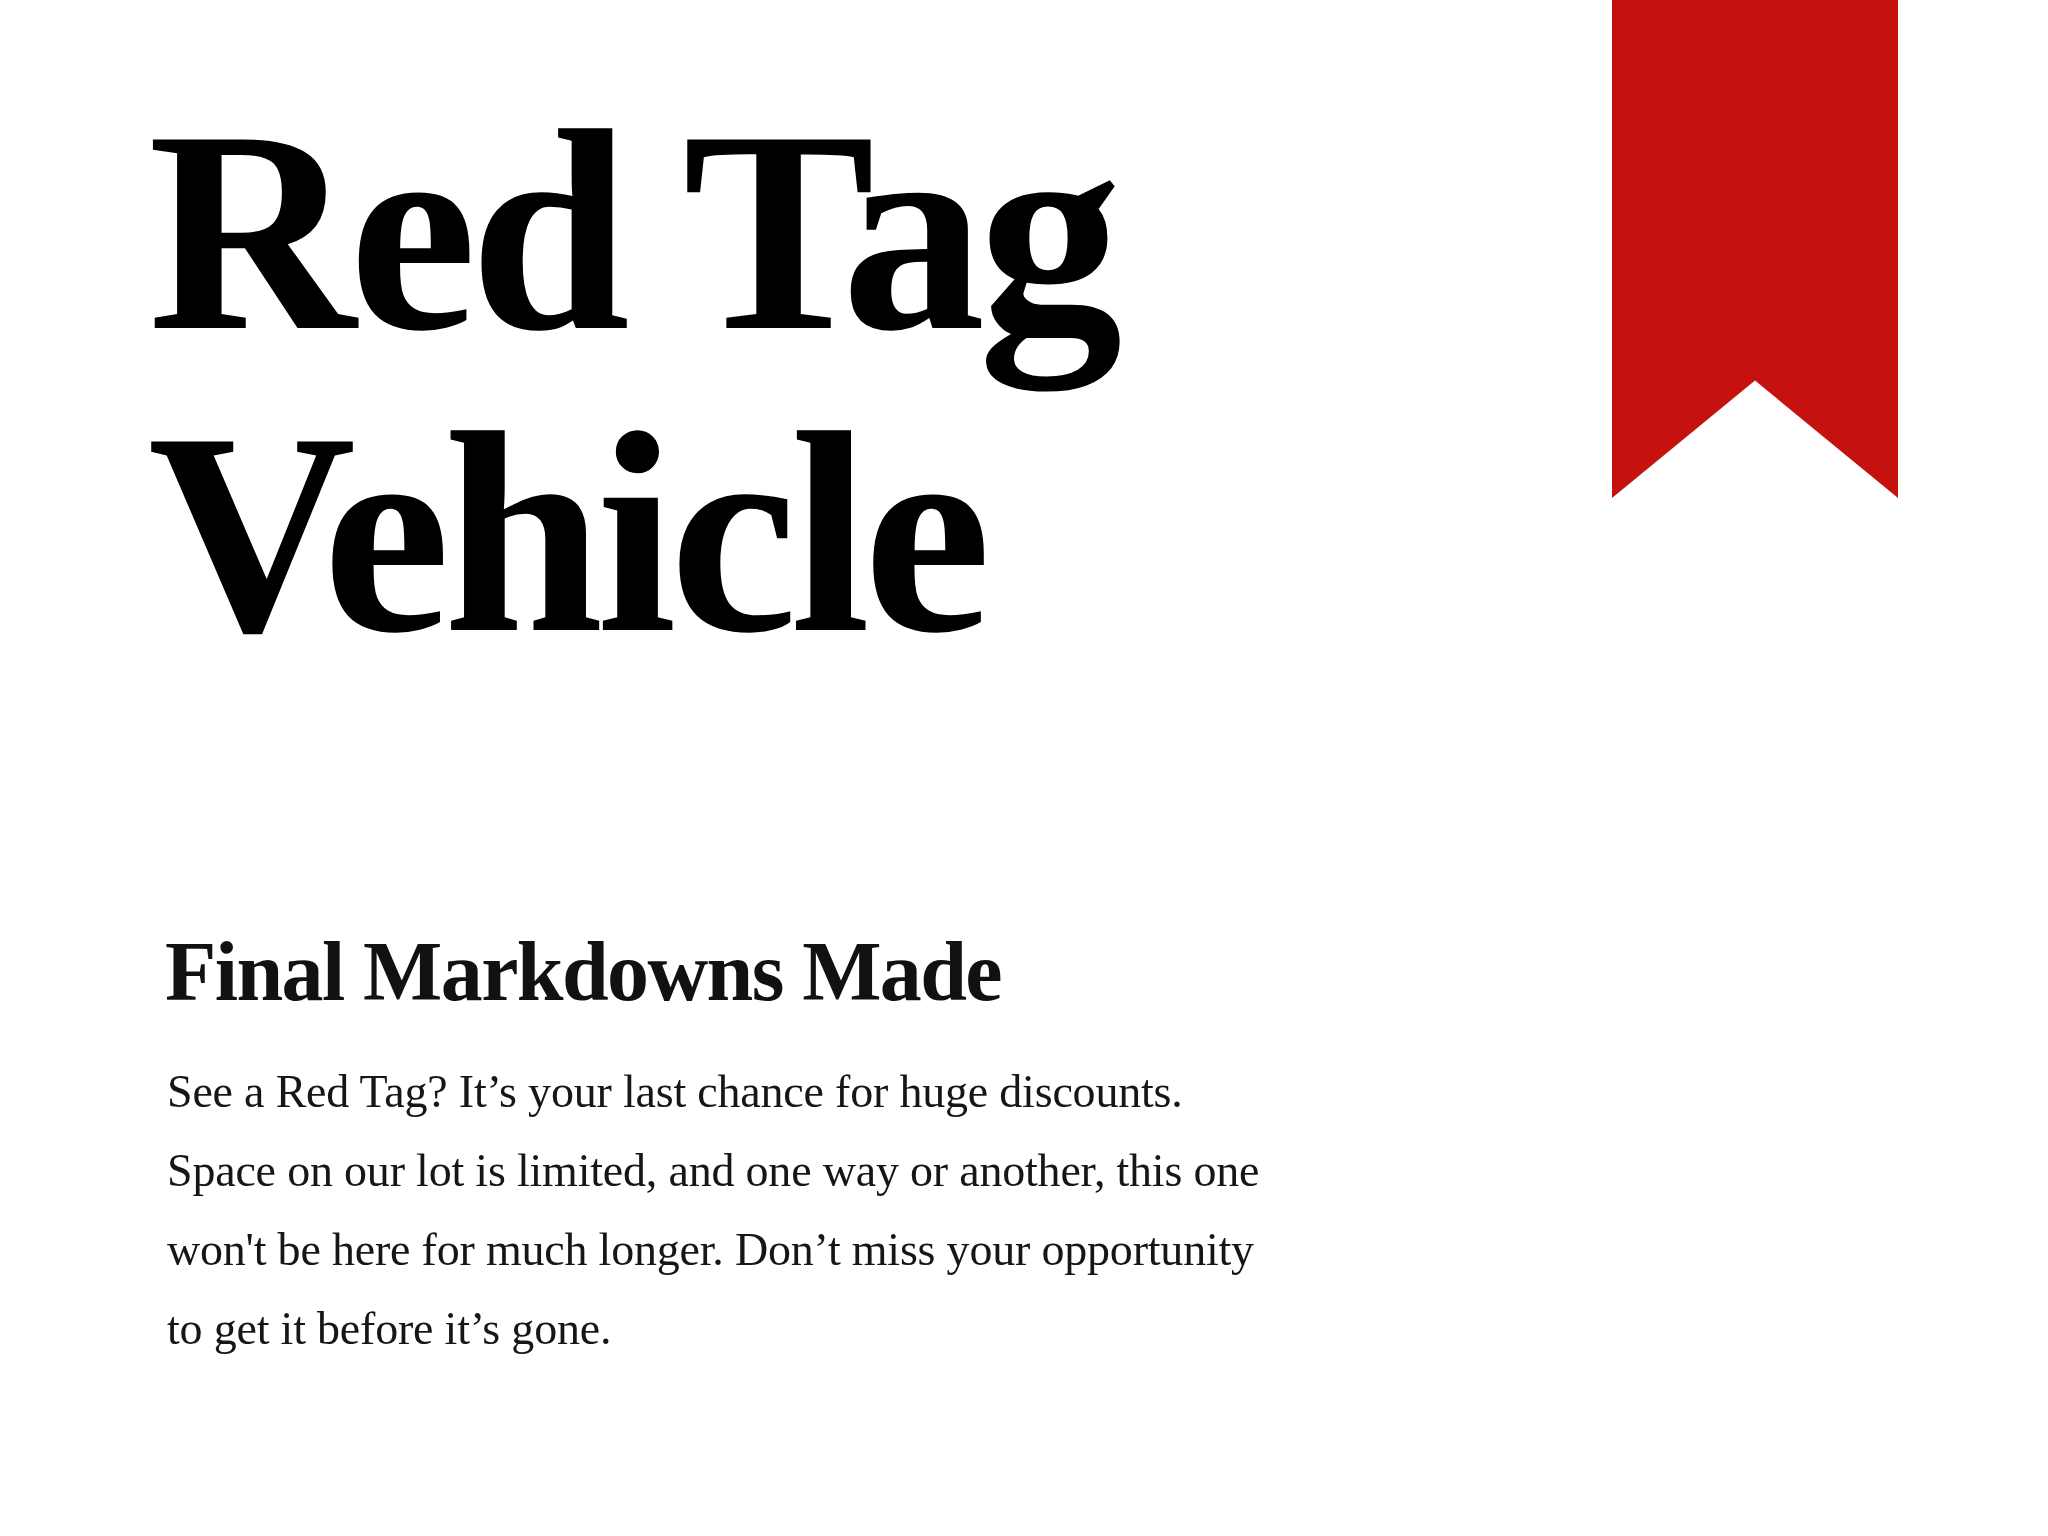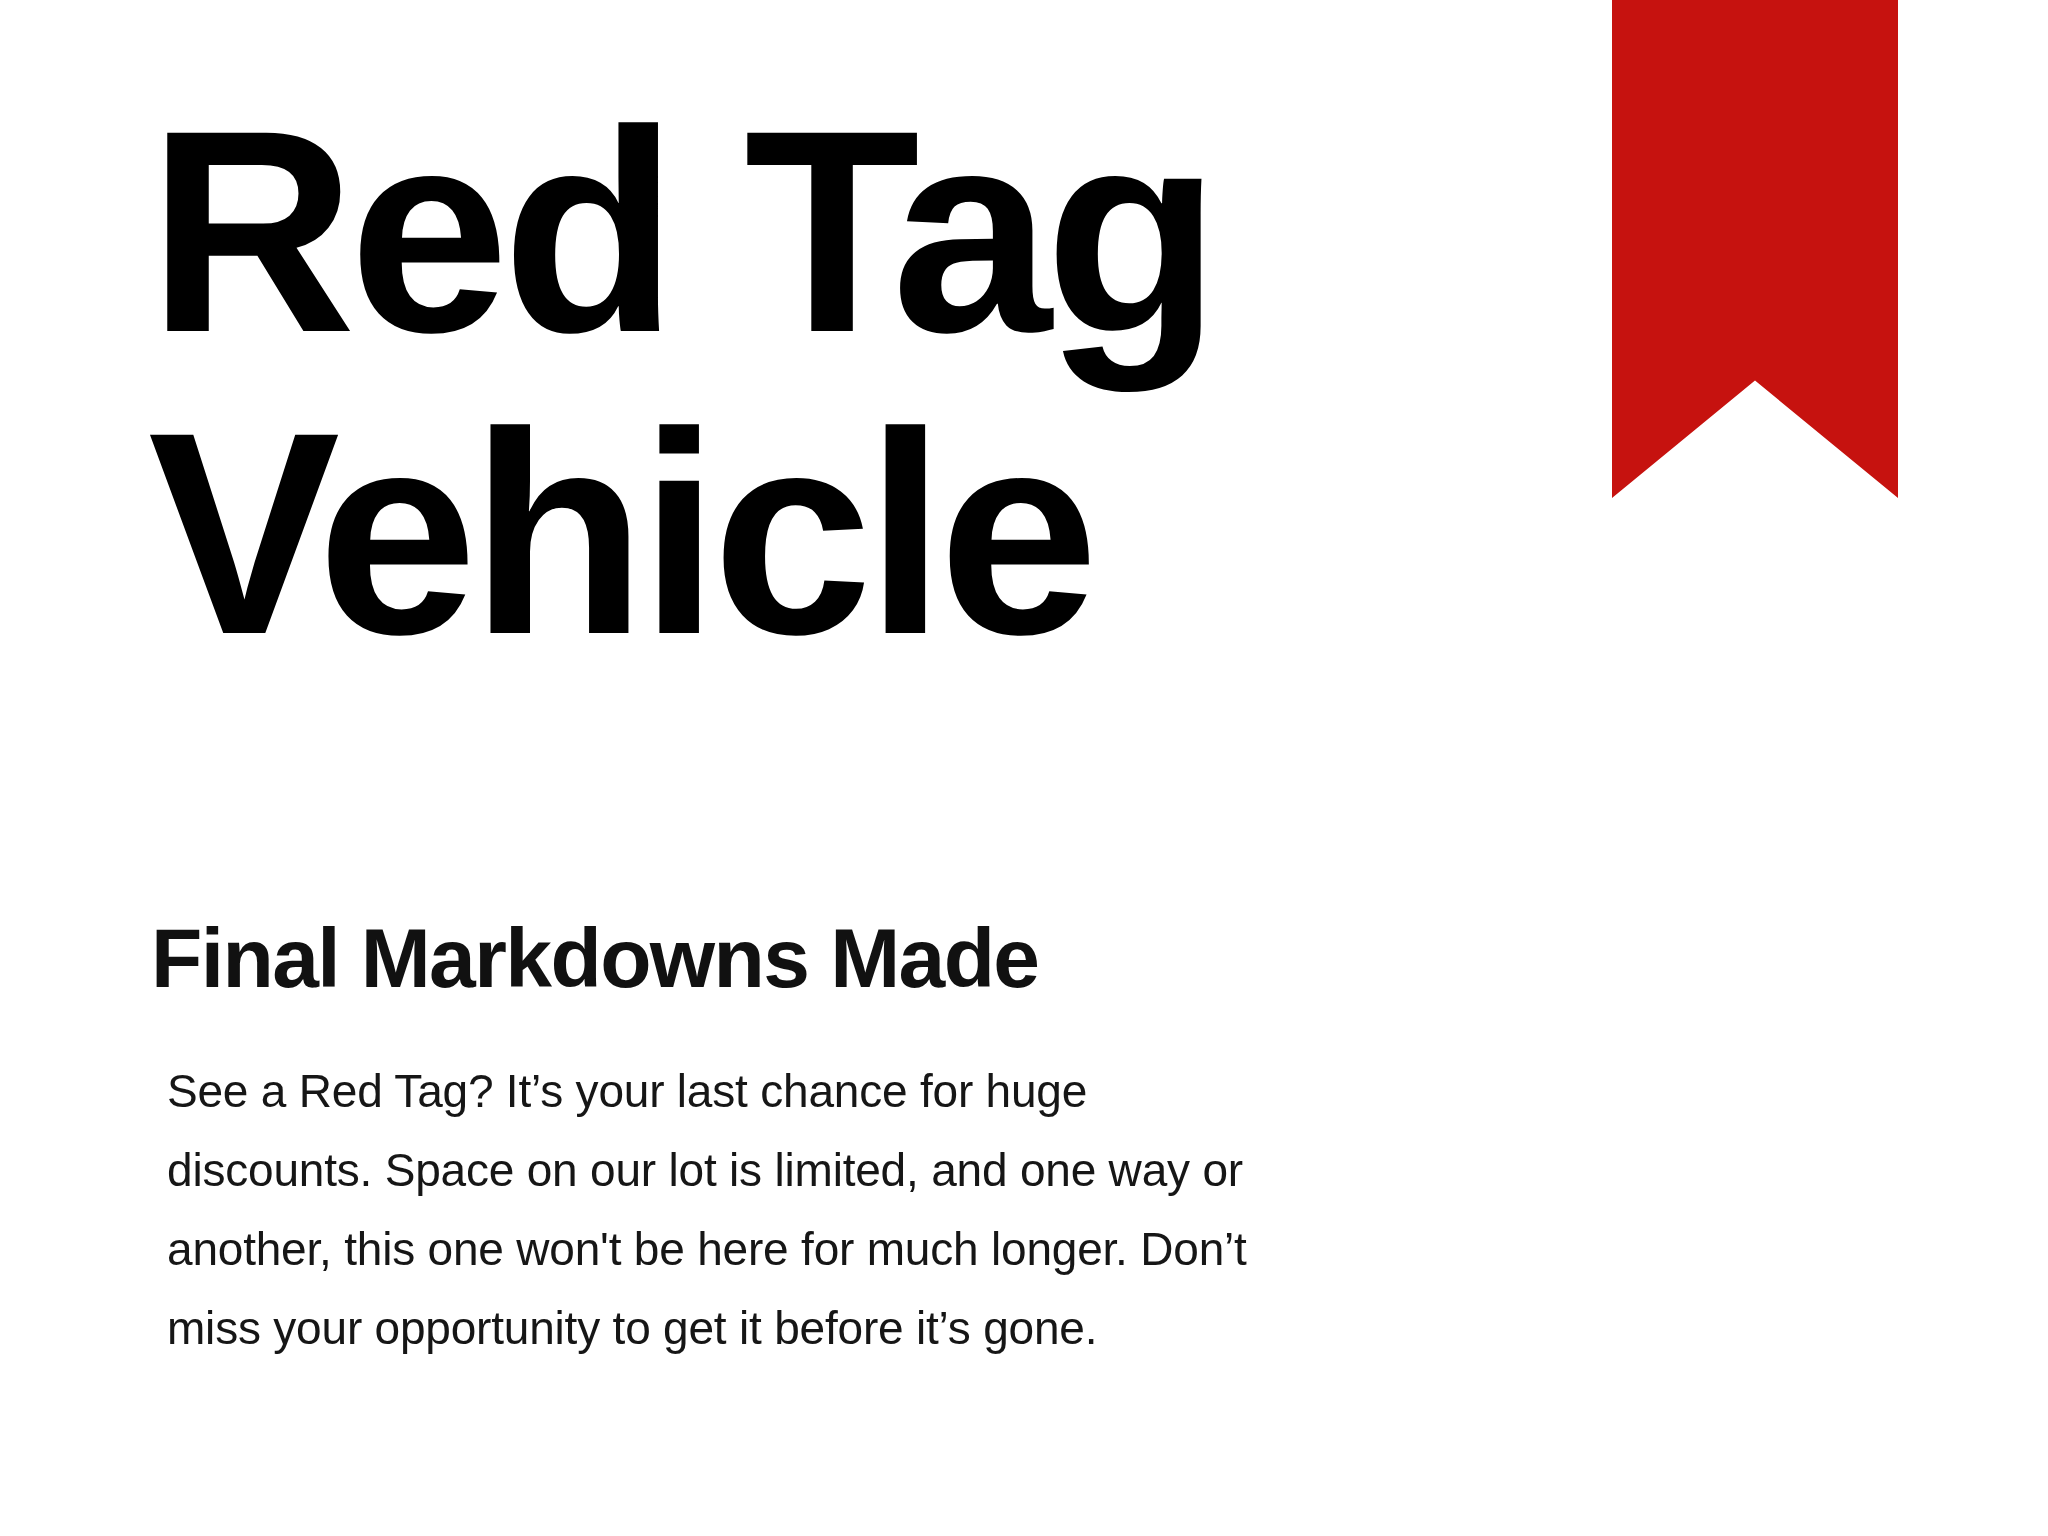--- a/index.html
+++ b/index.html
@@ -7,21 +7,21 @@
     padding: 0;
     background: #ffffff;
   }
 
   #canvas {
     position: relative;
     width: 2048px;
     height: 1536px;
     background: #ffffff;
     overflow: hidden;
-    font-family: Liberation Sans, sans-serif;
+    font-family: Liberation Serif, serif;
     -webkit-font-smoothing: antialiased;
   }
 
   
   .ribbon {
     position: absolute;
     left: 1612px;
     top: -4px;
     width: 286px;
     height: 502px;
@@ -43,21 +43,21 @@
     letter-spacing: -7px;
     color: #000000;
     white-space: pre-line;
   }
 
   
   .subheading {
     position: absolute;
     left: 151px;
     top: 913px;
-    margin: 0;
+    margin: 14px;
     font-size: 84px;
     line-height: 90px;
     font-weight: 700;
     letter-spacing: -1.6px;
     color: #111111;
     white-space: nowrap;
   }
 
   
   .body-copy {

